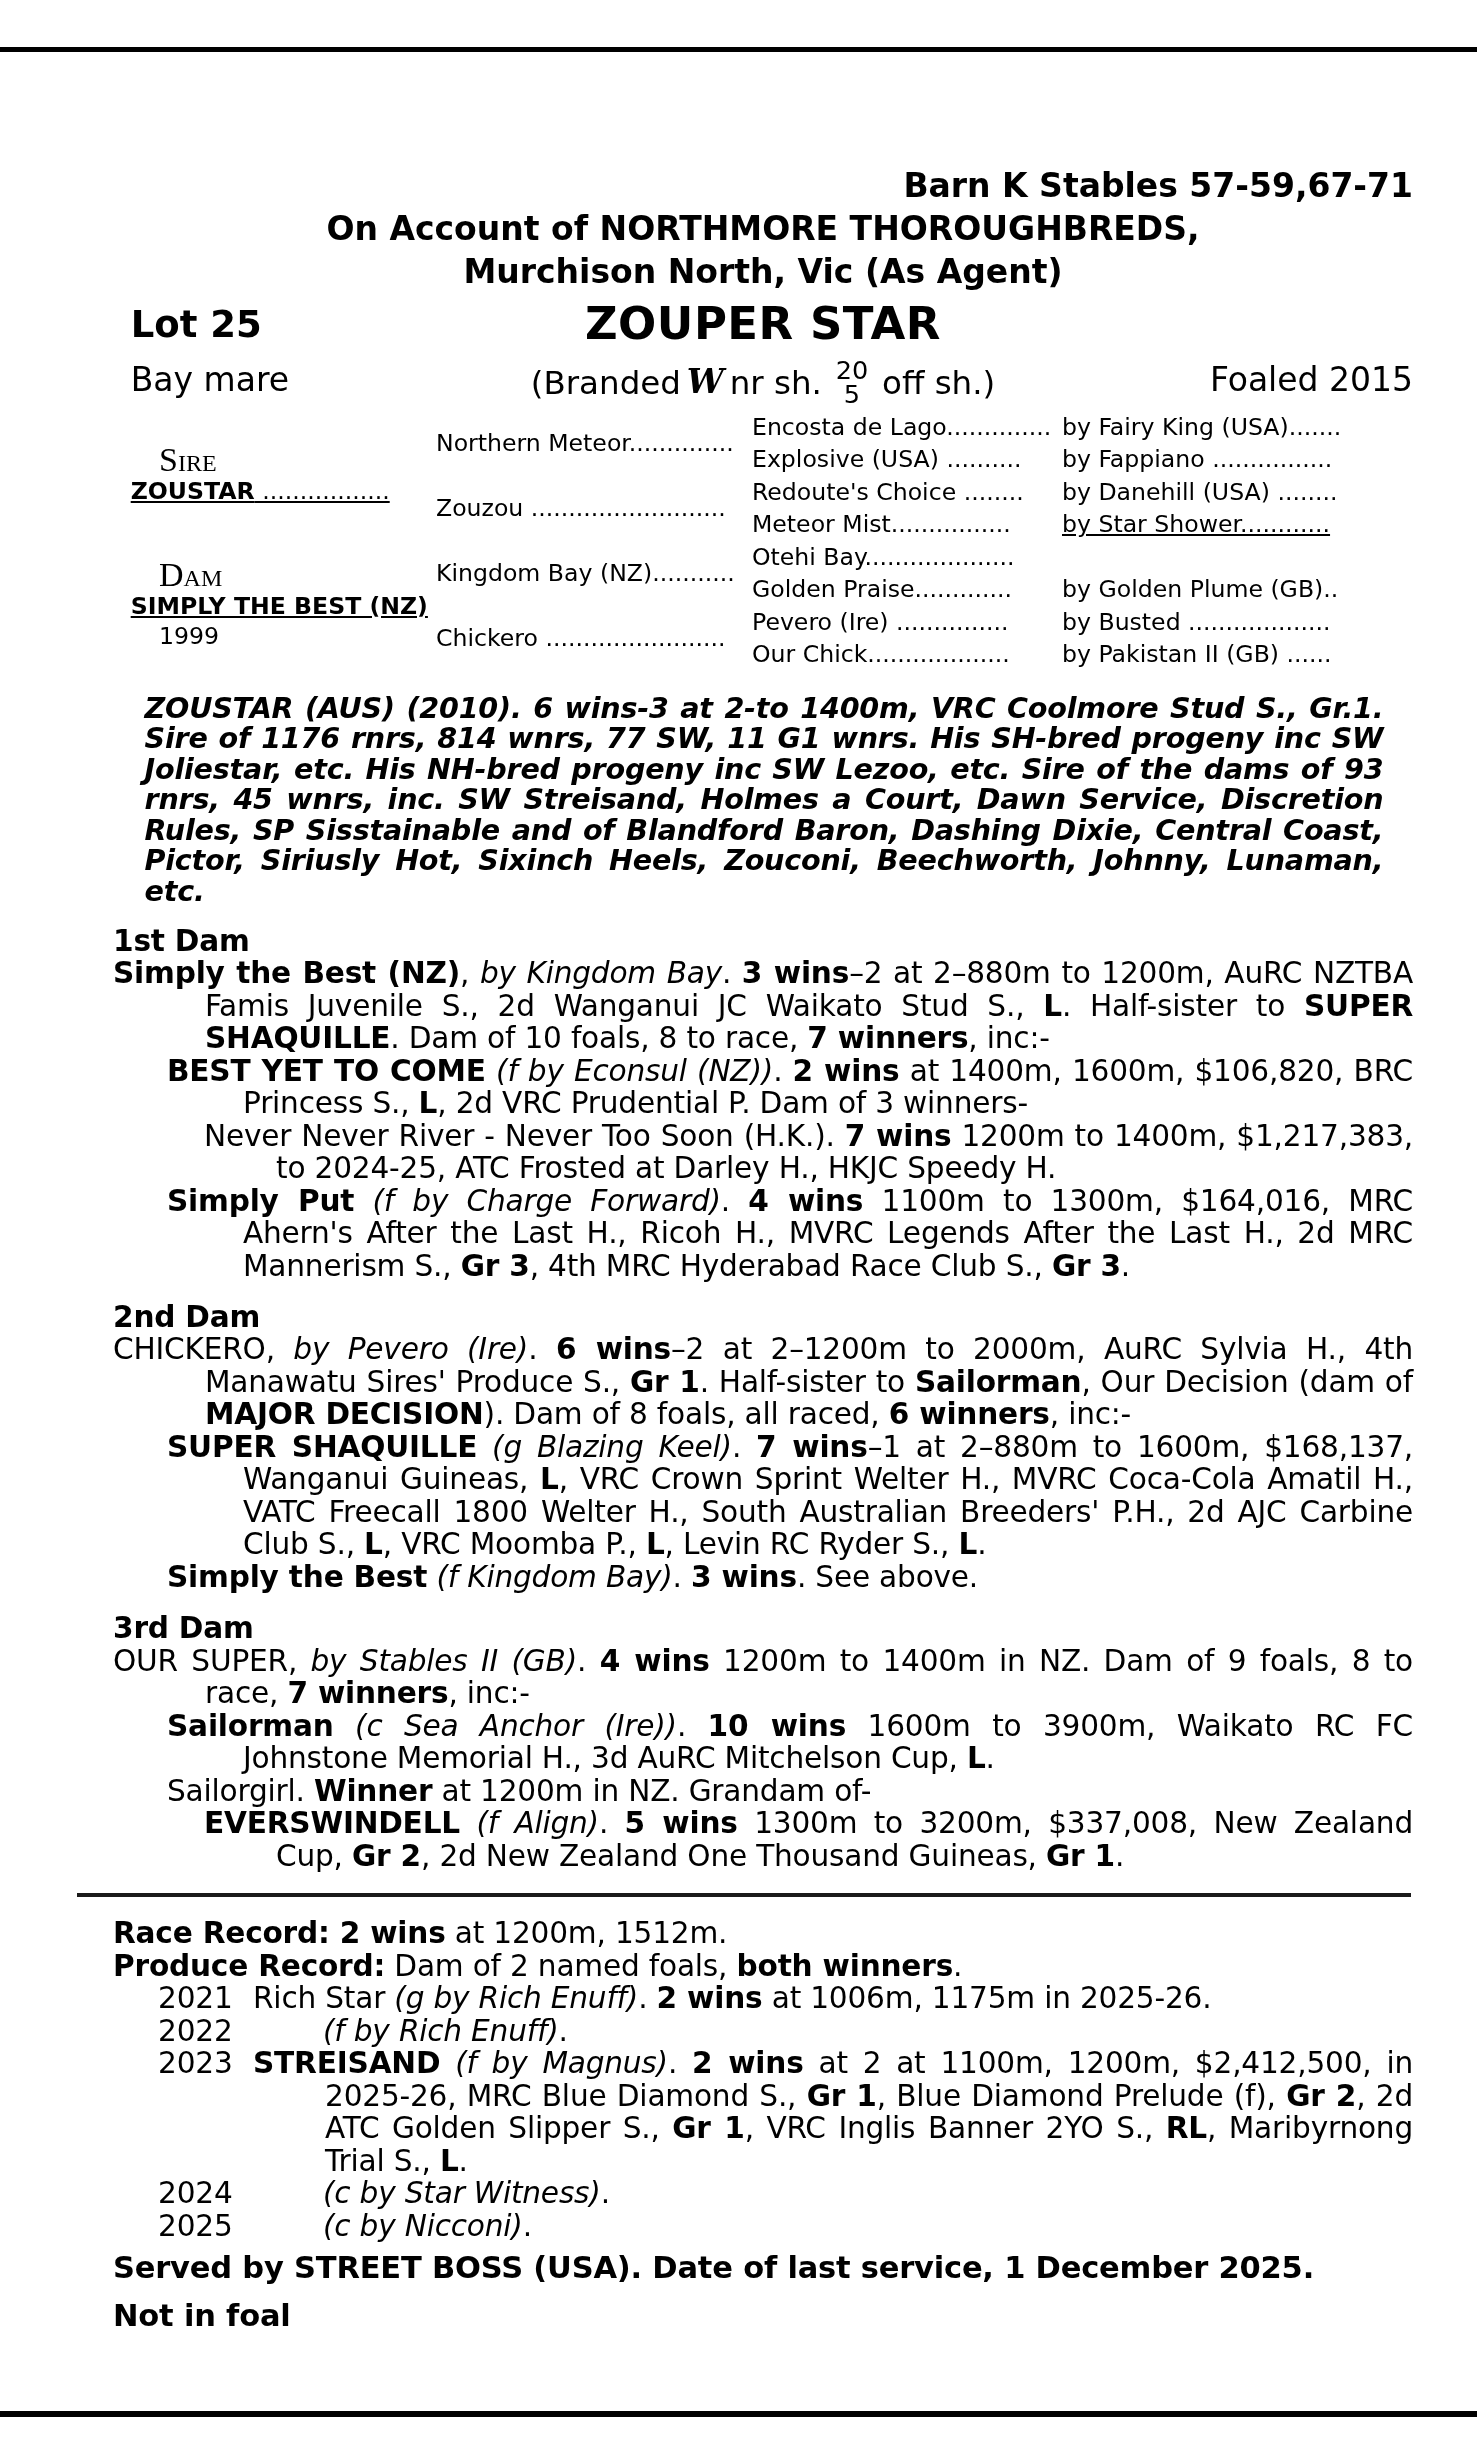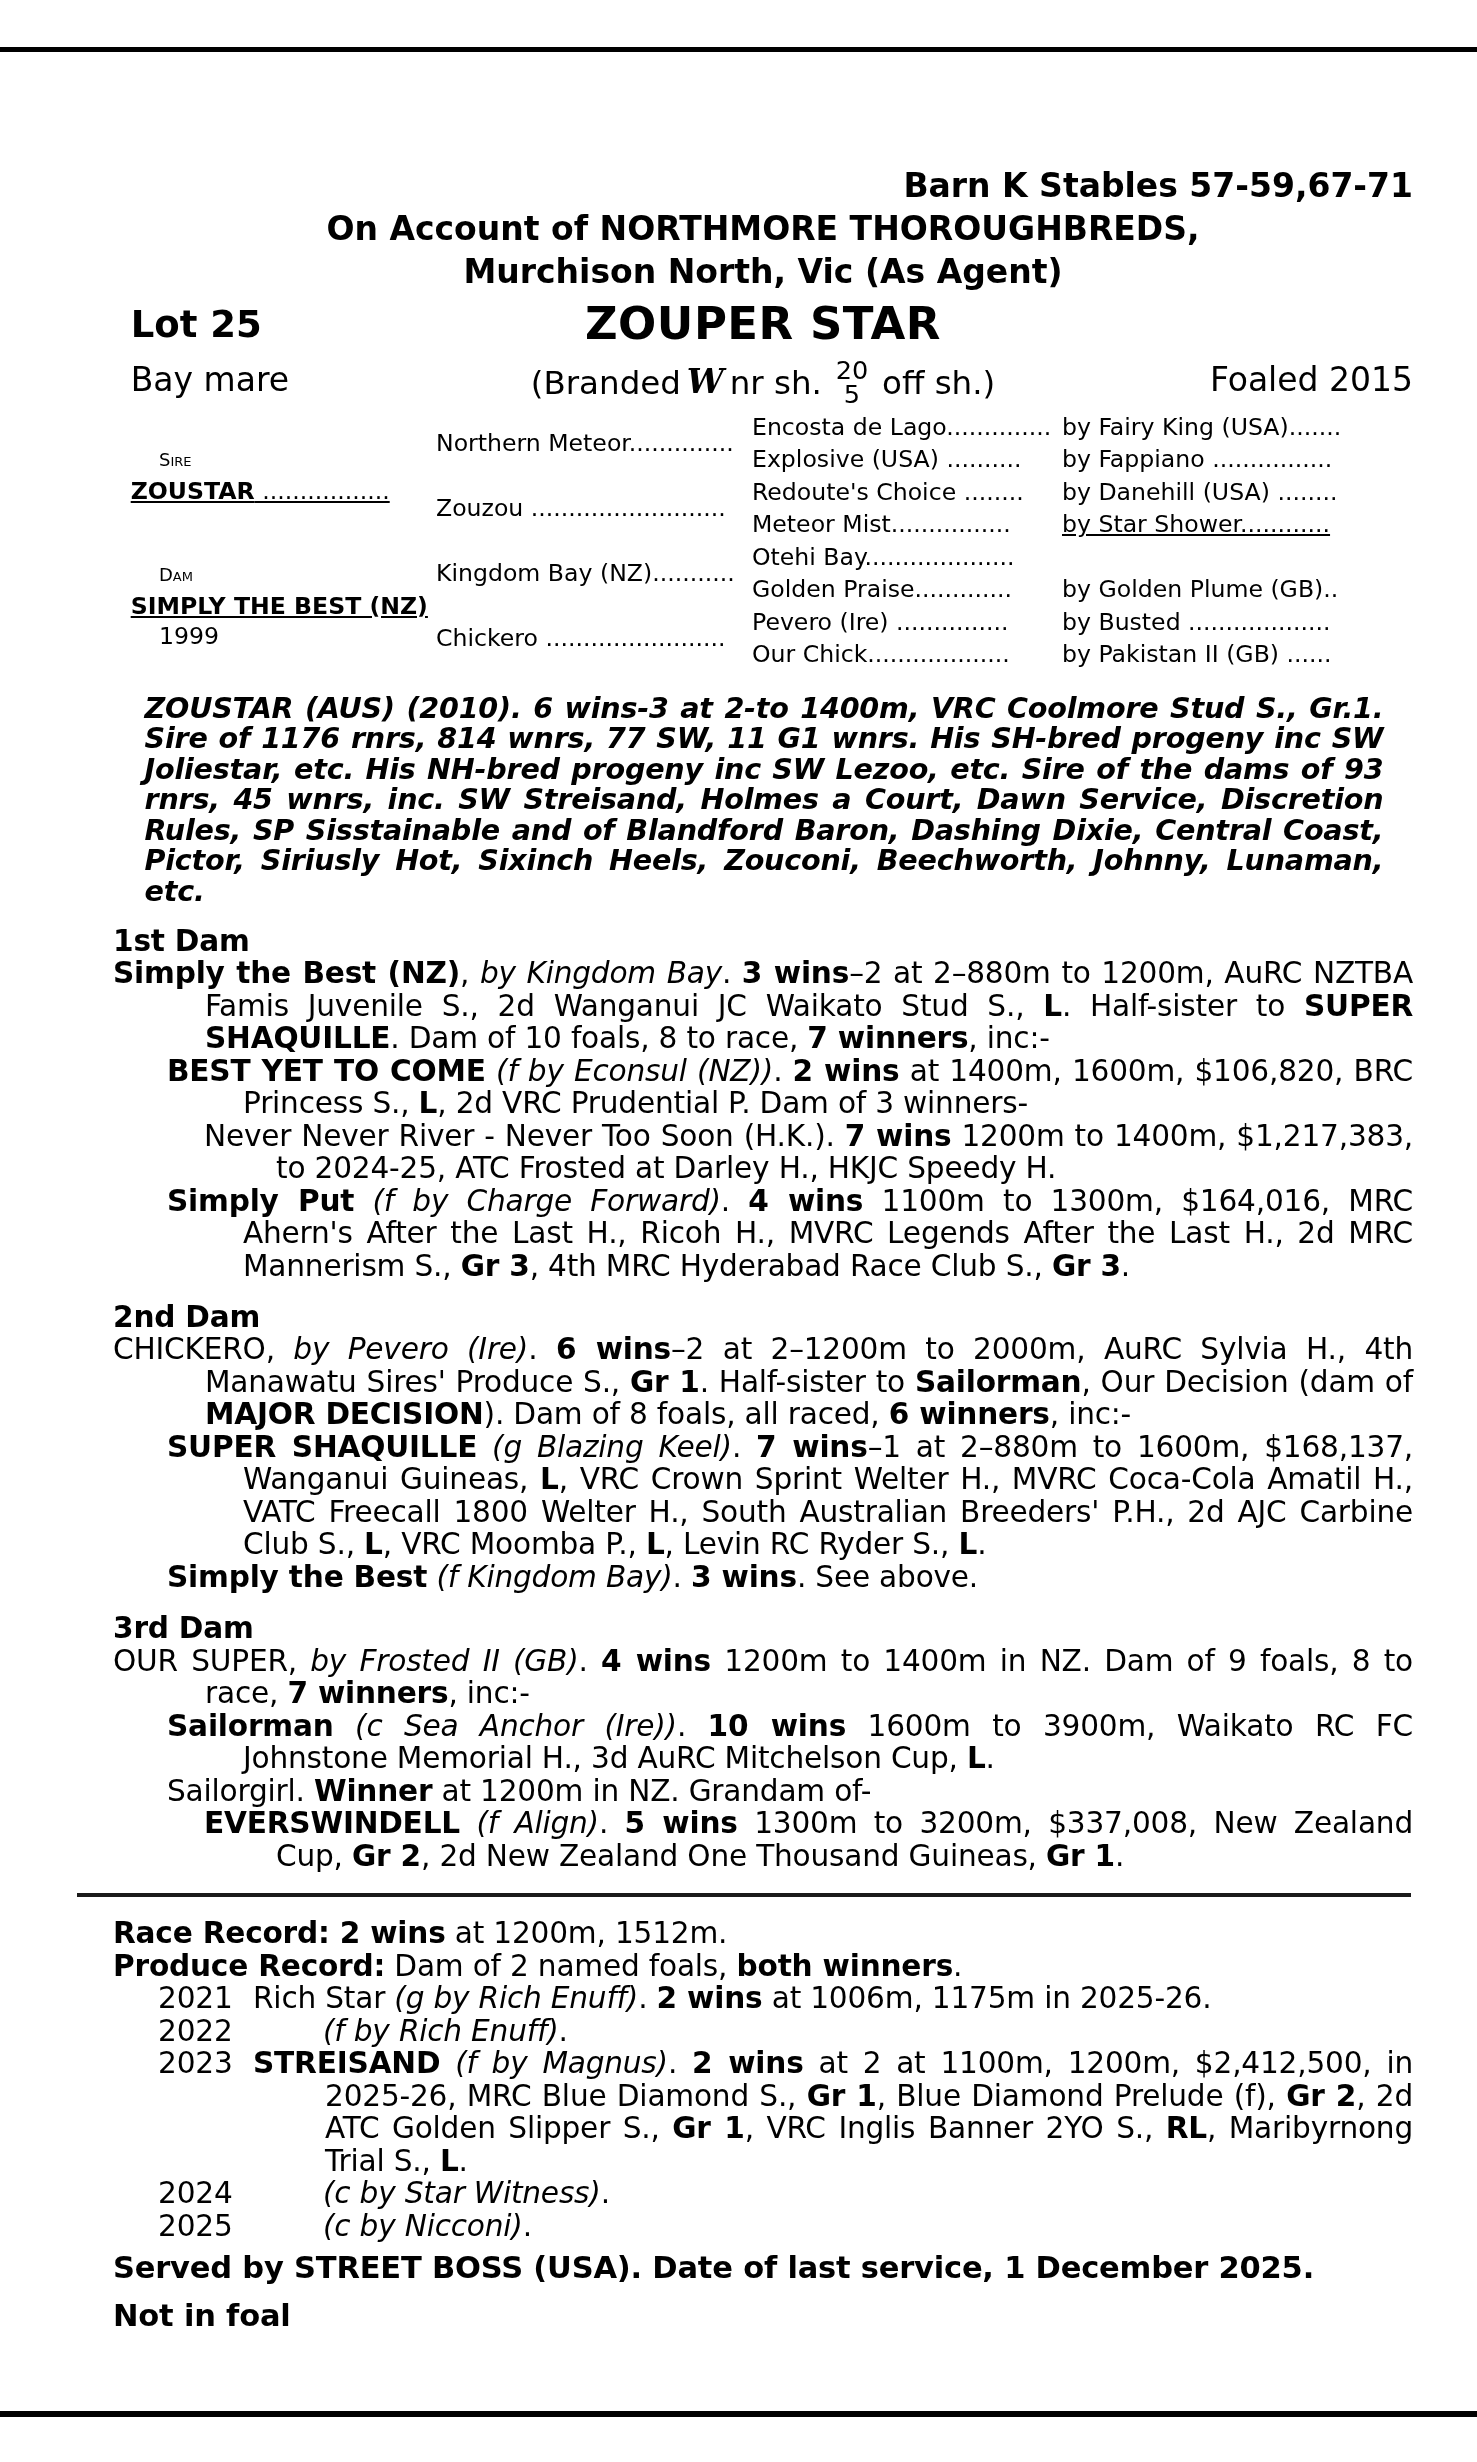--- a/index.html
+++ b/index.html
@@ -25,21 +25,21 @@
   .foaled{position:absolute;right:0;top:5.9px;}
   .branded{text-align:center;padding-top:5.9px;font-size:32.5px;}
   .brandmark{font-family:"DejaVu Serif",serif;font-weight:bold;font-style:italic;font-size:33px;padding:0 5.9px;}
   .frac{display:inline-block;vertical-align:middle;text-align:center;font-size:25.6px;line-height:24.6px;margin:0 13.8px;position:relative;top:-2px;}
 
   
   .pg{display:grid;grid-template-columns:323px 316px 310px 351px;grid-auto-rows:32.5px;margin-top:7.9px;font-size:23.6px;}
   .pc{line-height:32.5px;white-space:nowrap;overflow:hidden;}
   .pmid{display:flex;align-items:center;}
   .pblk{display:flex;flex-direction:column;justify-content:center;line-height:30.5px;overflow:hidden;white-space:nowrap;}
-  .gen-label{padding-left:46px;font-variant:small-caps;font-size:18px;}
+  .gen-label{padding-left:46px;font-variant:small-caps;font-size:34px;font-family:Liberation Serif, serif;}
   .gen-name{padding-left:17.7px;text-decoration:underline;}
   .gen-year{padding-left:46px;}
   .s14{grid-area:1/1/5/2;} .s58{grid-area:5/1/9/2;}
   .g2r1{grid-area:1/2/3/3;} .g2r3{grid-area:3/2/5/3;} .g2r5{grid-area:5/2/7/3;} .g2r7{grid-area:7/2/9/3;}
   .g3r1{grid-area:1/3/2/4;} .g3r2{grid-area:2/3/3/4;} .g3r3{grid-area:3/3/4/4;} .g3r4{grid-area:4/3/5/4;}
   .g3r5{grid-area:5/3/6/4;} .g3r6{grid-area:6/3/7/4;} .g3r7{grid-area:7/3/8/4;} .g3r8{grid-area:8/3/9/4;}
   .g4r1{grid-area:1/4/2/5;} .g4r2{grid-area:2/4/3/5;} .g4r3{grid-area:3/4/4/5;} .g4r4{grid-area:4/4/5/5;text-decoration:underline;}
   .g4r5{grid-area:5/4/6/5;margin-top:36px;} .g4r6{grid-area:6/4/7/5;} .g4r7{grid-area:7/4/8/5;} .g4r8{grid-area:8/4/9/5;}
 
   
@@ -126,21 +126,21 @@
       <div class="h">1st Dam</div>
       <div class="para p0"><span class="b">Simply the Best (NZ)</span><span>, </span><span class="i">by Kingdom Bay</span><span>. </span><span class="b">3 wins</span><span>–2 at 2–880m to 1200m, AuRC NZTBA Famis Juvenile S., 2d Wanganui JC Waikato Stud S., </span><span class="b">L</span><span>. Half-sister to </span><span class="b">SUPER SHAQUILLE</span><span>. Dam of 10 foals, 8 to race, </span><span class="b">7 winners</span><span>, inc:-</span></div>
       <div class="para p1"><span class="b">BEST YET TO COME</span><span> </span><span class="i">(f by Econsul (NZ))</span><span>. </span><span class="b">2 wins</span><span> at 1400m, 1600m, $106,820, BRC Princess S., </span><span class="b">L</span><span>, 2d VRC Prudential P. Dam of 3 winners-</span></div>
       <div class="para p2"><span>Never Never River - Never Too Soon (H.K.). </span><span class="b">7 wins</span><span> 1200m to 1400m, $1,217,383, to 2024-25, ATC Frosted at Darley H., HKJC Speedy H.</span></div>
       <div class="para p1"><span class="b">Simply Put</span><span> </span><span class="i">(f by Charge Forward)</span><span>. </span><span class="b">4 wins</span><span> 1100m to 1300m, $164,016, MRC Ahern's After the Last H., Ricoh H., MVRC Legends After the Last H., 2d MRC Mannerism S., </span><span class="b">Gr 3</span><span>, 4th MRC Hyderabad Race Club S., </span><span class="b">Gr 3</span><span>.</span></div>
       <div class="h">2nd Dam</div>
       <div class="para p0"><span>CHICKERO, </span><span class="i">by Pevero (Ire)</span><span>. </span><span class="b">6 wins</span><span>–2 at 2–1200m to 2000m, AuRC Sylvia H., 4th Manawatu Sires' Produce S., </span><span class="b">Gr 1</span><span>. Half-sister to </span><span class="b">Sailorman</span><span>, Our Decision (dam of </span><span class="b">MAJOR DECISION</span><span>). Dam of 8 foals, all raced, </span><span class="b">6 winners</span><span>, inc:-</span></div>
       <div class="para p1"><span class="b">SUPER SHAQUILLE</span><span> </span><span class="i">(g Blazing Keel)</span><span>. </span><span class="b">7 wins</span><span>–1 at 2–880m to 1600m, $168,137, Wanganui Guineas, </span><span class="b">L</span><span>, VRC Crown Sprint Welter H., MVRC Coca-Cola Amatil H., VATC Freecall 1800 Welter H., South Australian Breeders' P.H., 2d AJC Carbine Club S., </span><span class="b">L</span><span>, VRC Moomba P., </span><span class="b">L</span><span>, Levin RC Ryder S., </span><span class="b">L</span><span>.</span></div>
       <div class="para p1"><span class="b">Simply the Best</span><span> </span><span class="i">(f Kingdom Bay)</span><span>. </span><span class="b">3 wins</span><span>. See above.</span></div>
       <div class="h">3rd Dam</div>
-      <div class="para p0"><span>OUR SUPER, </span><span class="i">by Frosted II (GB)</span><span>. </span><span class="b">4 wins</span><span> 1200m to 1400m in NZ. Dam of 9 foals, 8 to race, </span><span class="b">7 winners</span><span>, inc:-</span></div>
+      <div class="para p0"><span>OUR SUPER, </span><span class="i">by Stables II (GB)</span><span>. </span><span class="b">4 wins</span><span> 1200m to 1400m in NZ. Dam of 9 foals, 8 to race, </span><span class="b">7 winners</span><span>, inc:-</span></div>
       <div class="para p1"><span class="b">Sailorman</span><span> </span><span class="i">(c Sea Anchor (Ire))</span><span>. </span><span class="b">10 wins</span><span> 1600m to 3900m, Waikato RC FC Johnstone Memorial H., 3d AuRC Mitchelson Cup, </span><span class="b">L</span><span>.</span></div>
       <div class="para p1"><span>Sailorgirl. </span><span class="b">Winner</span><span> at 1200m in NZ. Grandam of-</span></div>
       <div class="para p2"><span class="b">EVERSWINDELL</span><span> </span><span class="i">(f Align)</span><span>. </span><span class="b">5 wins</span><span> 1300m to 3200m, $337,008, New Zealand Cup, </span><span class="b">Gr 2</span><span>, 2d New Zealand One Thousand Guineas, </span><span class="b">Gr 1</span><span>.</span></div>
       <div class="sep"></div>
       <div class="para p0"><span class="b">Race Record: 2 wins</span><span> at 1200m, 1512m.</span></div>
       <div class="para p0"><span class="b">Produce Record:</span><span> Dam of 2 named foals, </span><span class="b">both winners</span><span>.</span></div>
       <div class="produce"><span class="year">2021</span><span>Rich Star </span><span class="i">(g by Rich Enuff)</span><span>. </span><span class="b">2 wins</span><span> at 1006m, 1175m in 2025-26.</span></div>
       <div class="produce"><span class="year wide">2022</span><span class="i">(f by Rich Enuff)</span><span>.</span></div>
       <div class="produce"><span class="year">2023</span><span class="b">STREISAND</span><span> </span><span class="i">(f by Magnus)</span><span>. </span><span class="b">2 wins</span><span> at 2 at 1100m, 1200m, $2,412,500, in 2025-26, MRC Blue Diamond S., </span><span class="b">Gr 1</span><span>, Blue Diamond Prelude (f), </span><span class="b">Gr 2</span><span>, 2d ATC Golden Slipper S., </span><span class="b">Gr 1</span><span>, VRC Inglis Banner 2YO S., </span><span class="b">RL</span><span>, Maribyrnong Trial S., </span><span class="b">L</span><span>.</span></div>
       <div class="produce"><span class="year wide">2024</span><span class="i">(c by Star Witness)</span><span>.</span></div>

